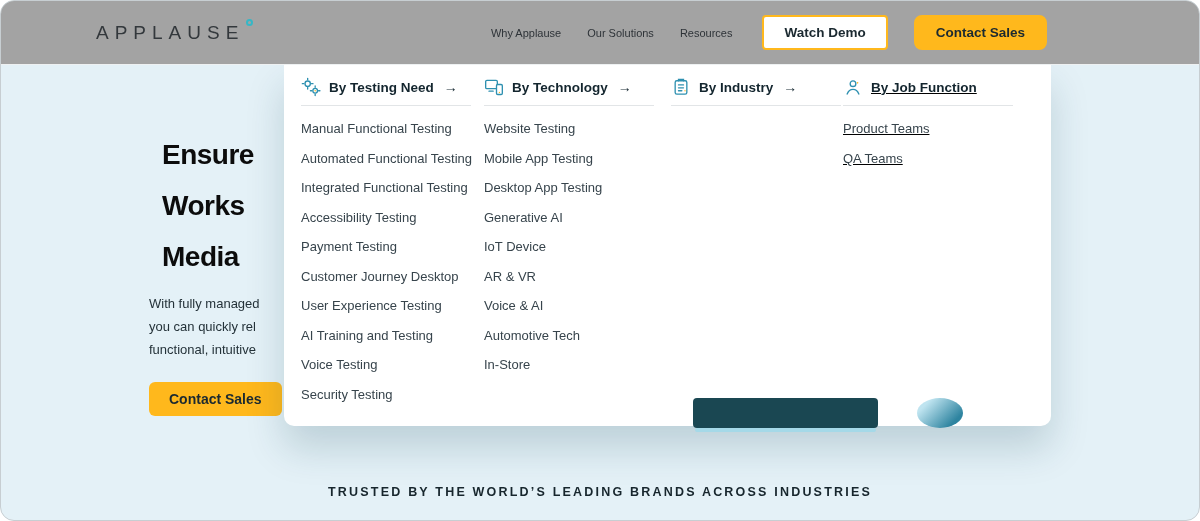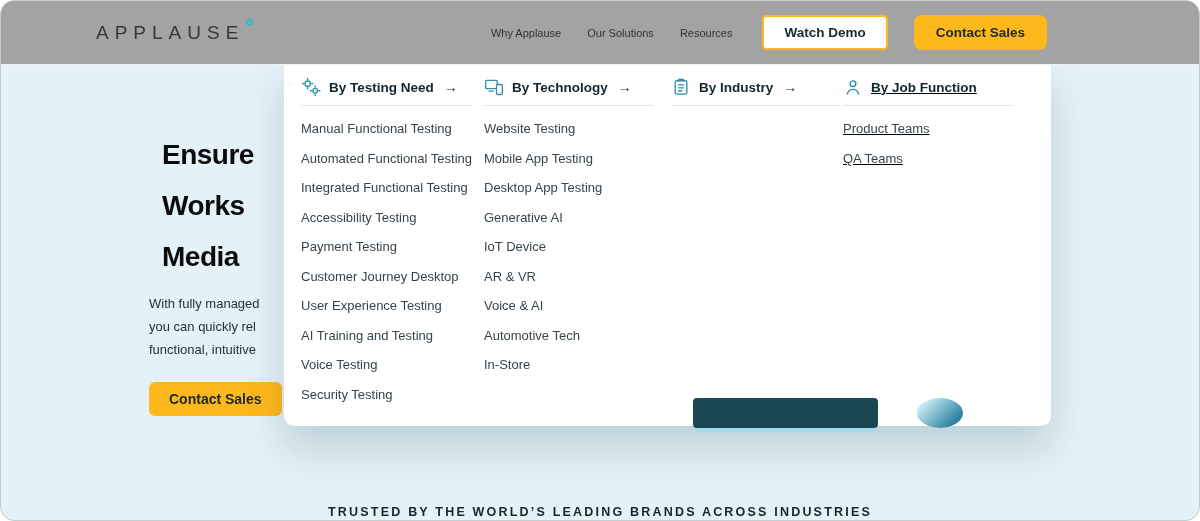--- a/index.html
+++ b/index.html
@@ -211,21 +211,21 @@
     height: 30px;
     border-radius: 50%;
     background: linear-gradient(135deg, #bfe4f0 20%, #2e84a0 80%);
     z-index: 35;
   }
 
   
   .trusted {
     position: absolute;
     left: 0; right: 0;
-    top: 504px;
+    top: 484px;
     text-align: center;
     font-size: 12.5px;
     font-weight: 700;
     letter-spacing: 2.2px;
     color: #17262d;
     z-index: 5;
   }
 </style>
 </head>
 <body>

